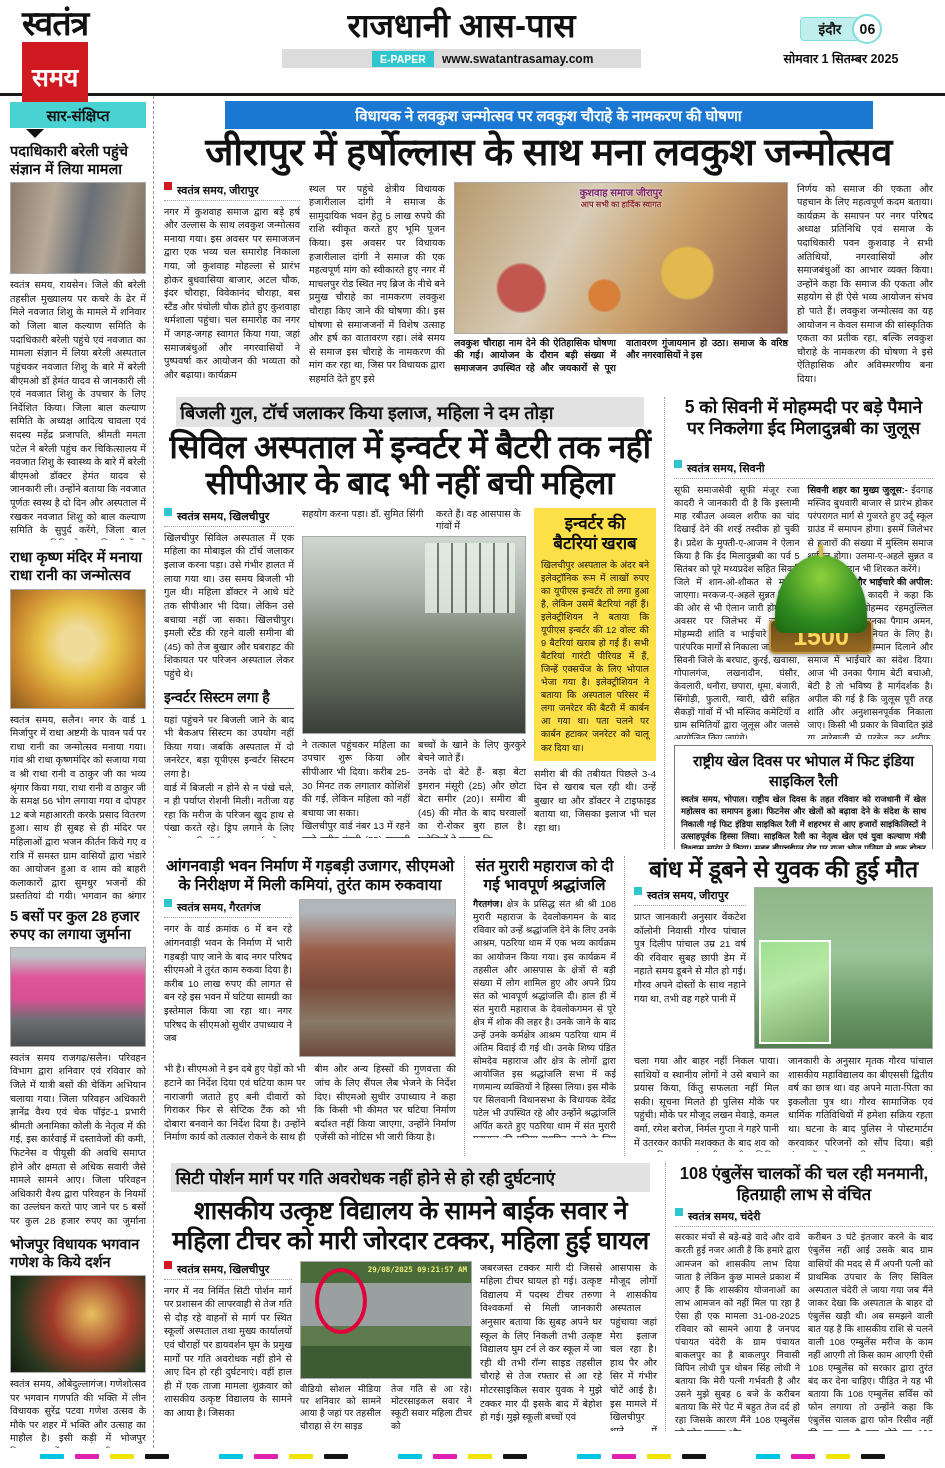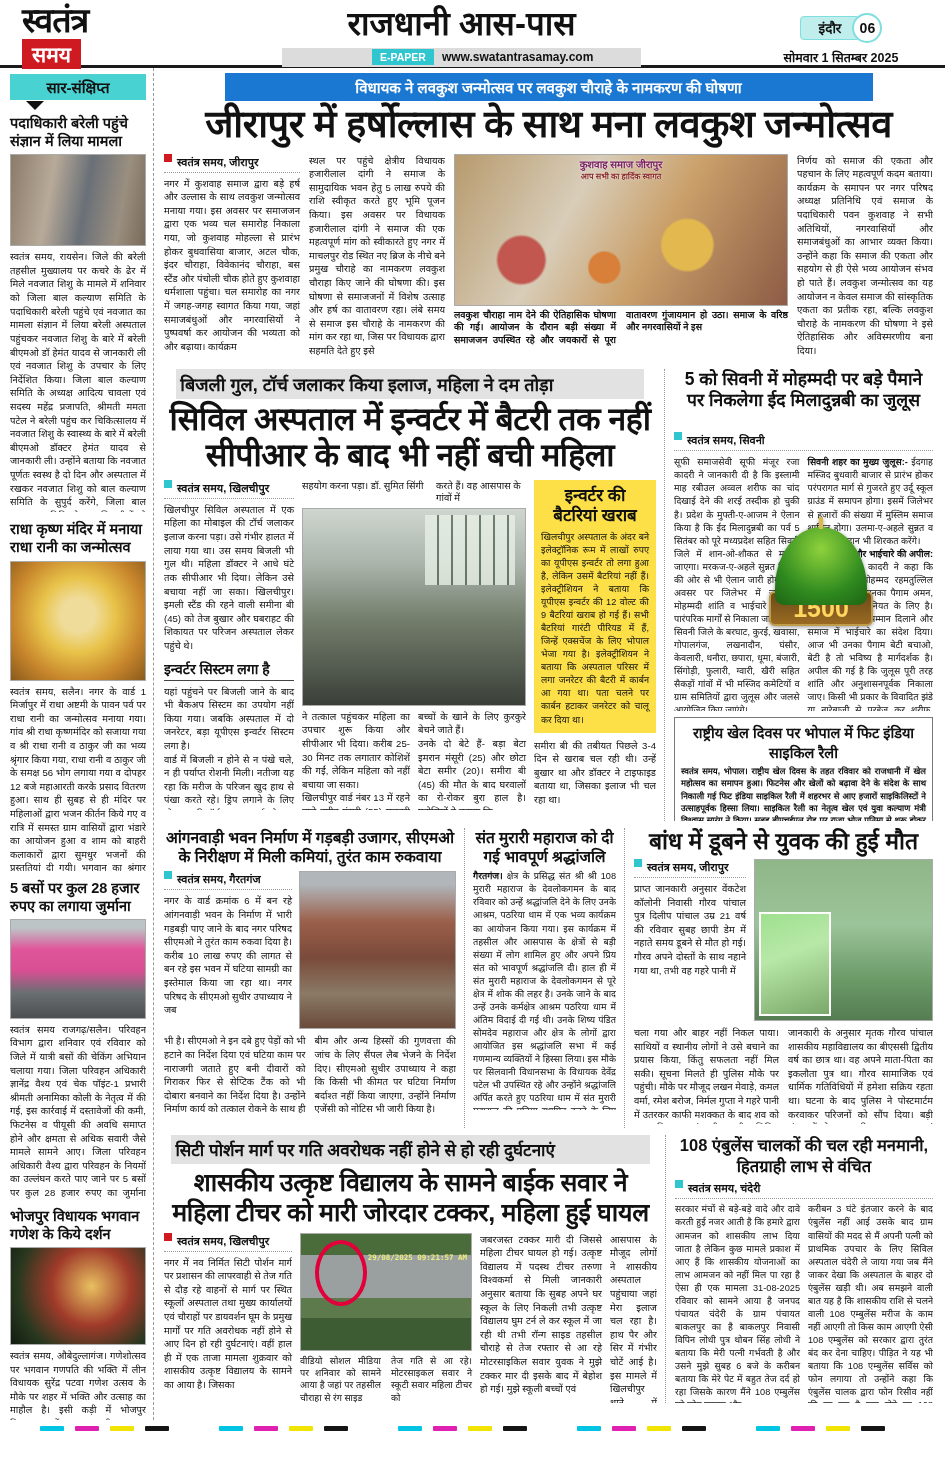--- a/index.html
+++ b/index.html
@@ -1,24 +1,24 @@
 <!DOCTYPE html>
 <html><head>
 <meta charset="utf-8">
 <style>
   *{box-sizing:border-box;margin:0;padding:0}
   html,body{background:#e8e8e8}
   .page{width:945px;height:1468px;background:#fff;position:relative;overflow:hidden;
         font-family:"Liberation Sans","DejaVu Sans",sans-serif;color:#111;margin:0 auto}
   
-  .masthead{height:68px;display:flex;align-items:center;padding:6px 14px 0 22px;border-bottom:3px solid #1a1a1a}
+  .masthead{height:96px;display:flex;align-items:flex-start;padding:6px 14px 0 22px;border-bottom:3px solid #1a1a1a}
   .logo{width:150px}
   .logo-top{font-size:34px;font-weight:800;letter-spacing:-1px;line-height:1.0}
-  .logo-bottom{display:inline-block;background:#d01a21;color:#fff;font-weight:800;font-size:21px;
-               padding:1px 10px;margin-top:2px}
+  .logo-bottom{display:inline-block;background:#d01a21;color:#fff;font-weight:800;font-size:25px;
+               padding:17px 10px;margin-top:2px}
   .mast-center{flex:1;text-align:center}
   .section-title{font-size:33px;font-weight:800;line-height:1.1;margin-top:2px}
   .epaper-bar{margin:5px auto 0;width:62%;height:19px;background:#dcdcdc;display:flex;align-items:center}
   .epaper-chip{background:#2fc6cf;color:#fff;font-weight:700;font-size:10.5px;padding:2px 8px;margin-left:90px}
   .epaper-url{font-weight:700;font-size:12px;padding-left:8px}
   .mast-right{width:180px;text-align:center;padding-top:8px}
   .edition-row{display:flex;align-items:center;justify-content:center;gap:0}
   .edition-pill{background:#bfeeed;border:1px solid #7fdede;color:#111;font-weight:800;font-size:13.5px;
                 padding:2px 18px;border-radius:4px}
   .page-circle{width:30px;height:30px;border-radius:50%;background:#fff;border:2px solid #7fdede;
@@ -125,21 +125,21 @@
   .row4{display:flex;margin-top:7px;height:268px;overflow:hidden}
   .accident{flex:1;padding-right:8px}
   .acc-kicker{width:97%;margin:0 auto 3px;font-size:17px}
   .acc-headline{font-size:25px;font-weight:800;text-align:center;line-height:1.2;letter-spacing:-.3px}
   .acc-cols{display:flex;gap:8px;margin-top:6px;height:172px;overflow:hidden}
   .acc-c1{width:128px;flex-shrink:0}
   .acc-photo-col{width:172px;flex-shrink:0}
   .cctv{height:118px;background:
       linear-gradient(180deg,#4a6b3a 0 18%,#9aa0a0 18% 55%,#5c7a4c 55% 72%,#3e5c34 72% 100%)}
   .cctv-circle{position:absolute;left:14px;top:6px;width:52px;height:66px;border:4px solid #e1003a;border-radius:50%}
-  .cctv-stamp{position:absolute;top:19px;right:4px;color:#eded7a;font-weight:700;font-size:7.5px;
+  .cctv-stamp{position:absolute;top:3px;right:4px;color:#eded7a;font-weight:700;font-size:7.5px;
               font-family:"DejaVu Sans Mono",monospace}
   .acc-captions{display:flex;gap:10px;margin-top:1px}
   .acc-captions .caption{flex:1;font-weight:400;font-size:9.2px}
   .acc-c3{width:122px;flex-shrink:0}
   .acc-c4{flex:1}
   .amb{width:268px;flex-shrink:0;padding-left:9px;border-left:1px dotted #999}
   .amb-headline{font-size:16.5px;font-weight:800;text-align:center;line-height:1.3;margin-bottom:3px}
   .amb-cols{display:flex;gap:8px;height:208px;overflow:hidden}
   .amb-cols .body-txt{flex:1;font-size:9.2px}
   

